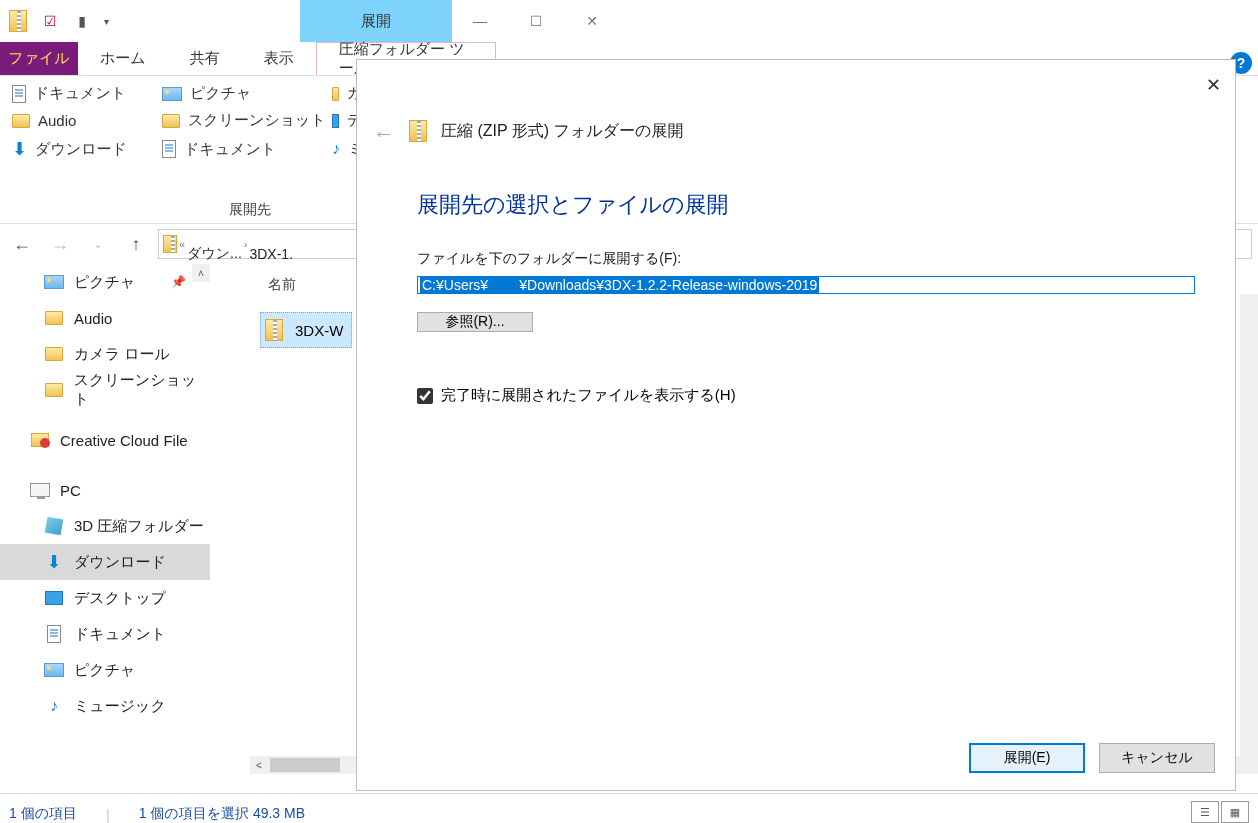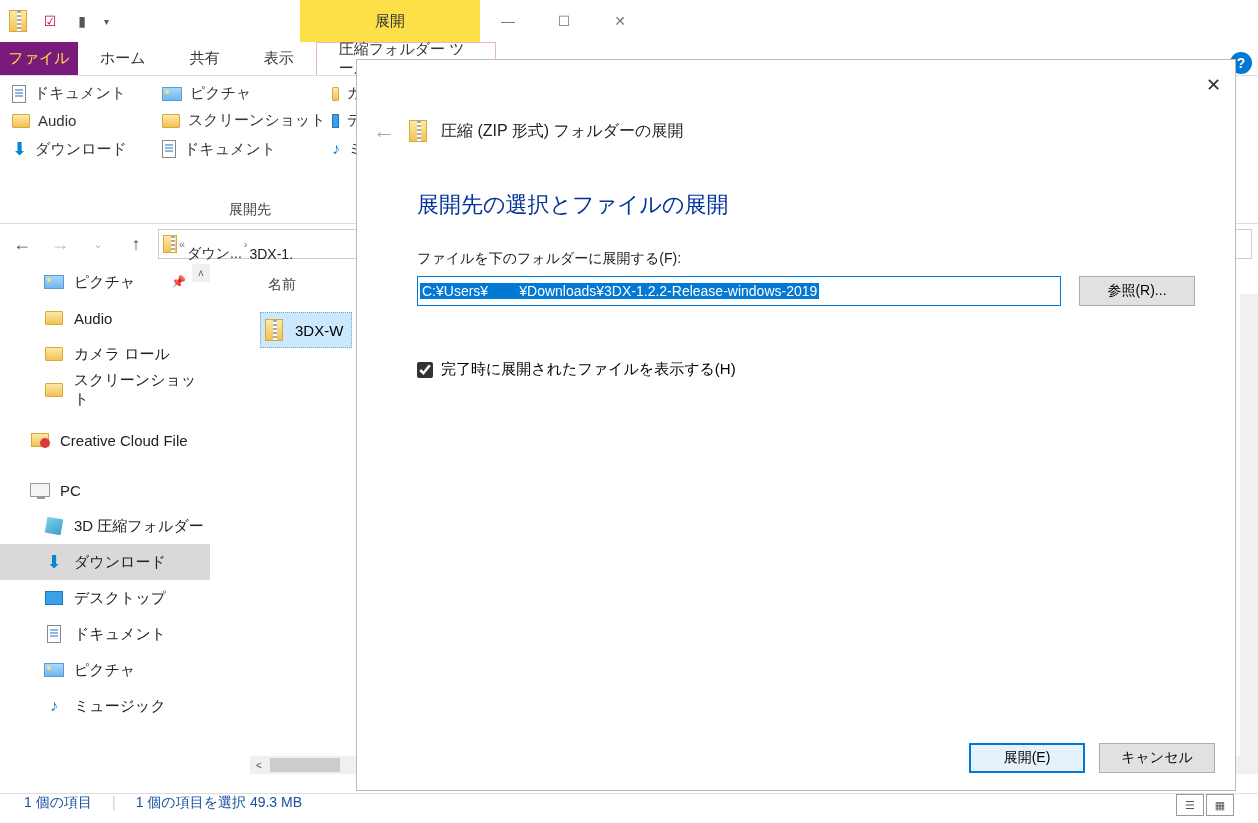--- a/index.html
+++ b/index.html
@@ -3,21 +3,21 @@
 <meta charset="utf-8">
 <style>
   * { box-sizing: border-box; margin: 0; padding: 0; font-family: "Segoe UI", "Meiryo", sans-serif; }
   body { width: 1258px; height: 823px; background: #fff; overflow: hidden; position: relative; font-size: 14px; }
 
   
   .titlebar { height: 42px; display: flex; align-items: stretch; border-bottom: 0; }
   .qat { display: flex; align-items: center; gap: 12px; padding: 0 8px 0 8px; }
   .qat-icon { width: 20px; height: 20px; display: flex; align-items: center; justify-content: center; }
   .qat-dropdown { font-size: 10px; color: #555; }
-  .contextual-tab { width: 180px; background: #fde047; display: flex; align-items: center; justify-content: center; font-size: 15px; color: #333; margin-left: 183px; }
+  .contextual-tab { width: 152px; background: #7dd3fc; display: flex; align-items: center; justify-content: center; font-size: 15px; color: #333; margin-left: 183px; }
   .title-text { flex: 1; padding-left: 20px; color: #888; font-size: 15px; display: flex; align-items: center; }
   .win-controls { display: flex; }
   .win-btn { width: 56px; display: flex; align-items: center; justify-content: center; color: #777; font-size: 14px; }
 
   
   .ribbon-tabs { height: 34px; display: flex; align-items: stretch; border-bottom: 1px solid #ddd; }
   .file-tab { width: 78px; background: #7a1b7c; color: #fde047; display: flex; align-items: center; justify-content: center; font-size: 15px; }
   .rtab { padding: 0 22px; display: flex; align-items: center; font-size: 15px; color: #333; }
   .rtab.context { border-top: 1px solid #e6b5c8; border-left: 1px solid #e6b5c8; border-right: 1px solid #e6b5c8; width: 180px; justify-content: center; }
   .help-icon { position: absolute; right: 6px; top: 52px; width: 22px; height: 22px; border-radius: 50%; background: #0078d4; color: #fff; display: flex; align-items: center; justify-content: center; font-weight: bold; font-size: 14px; }
@@ -51,36 +51,36 @@
 
   .filepane { flex: 1; position: relative; border-left: 0; }
   .file-scrollbar-vert { position: absolute; right: 0; top: 30px; bottom: 18px; width: 18px; background: #f0f0f0; }
   .file-scrollbar-horz { position: absolute; left: 40px; right: 0; bottom: 0; height: 18px; background: #f0f0f0; }
   .file-scrollbar-horz .chevl { position: absolute; left: 0; top: 0; width: 18px; height: 18px; display:flex;align-items:center;justify-content:center;font-size:10px;color:#555; }
   .file-scrollbar-horz .thumb { position: absolute; left: 20px; top: 2px; width: 70px; height: 14px; background: #ccc; }
   .col-header { position: absolute; left: 58px; top: 12px; font-size: 14px; color: #444; }
   .file-row { position: absolute; left: 50px; top: 48px; height: 36px; display: flex; align-items: center; gap: 12px; font-size: 15px; background: #cce8ff; padding: 0 8px 0 4px; border: 1px dotted #7ab; }
 
   
-  .statusbar { position: absolute; left: 0; right: 0; bottom: 0; height: 30px; border-top: 1px solid #ddd; display: flex; align-items: flex-start; padding: 0 24px; font-size: 14px; color: #1a4ea0; gap: 20px; }
+  .statusbar { position: absolute; left: 0; right: 0; bottom: 0; height: 30px; border-top: 1px solid #ddd; display: flex; align-items: flex-end; padding: 0 9px; font-size: 14px; color: #1a4ea0; gap: 29px; }
   .statusbar .sep { color: #ccc; }
   .view-btns { margin-left: auto; display: flex; gap: 2px; }
   .view-btn { width: 28px; height: 22px; border: 1px solid #999; display:flex;align-items:center;justify-content:center;font-size:11px;color:#555; }
 
   
   .dialog { position: absolute; left: 356px; top: 59px; right: 22px; bottom: 32px; background: #fff; border: 1px solid #bbb; display: flex; flex-direction: column; }
   .dialog-close { position: absolute; right: 14px; top: 14px; font-size: 18px; color: #333; }
   .dialog-header { display: flex; align-items: center; gap: 14px; padding: 58px 0 0 16px; }
   .dialog-back { color: #aaa; font-size: 22px; }
   .dialog-title-icon { width: 22px; height: 22px; }
   .dialog-title { font-size: 16px; color: #222; }
   .dialog-heading { color: #003399; font-size: 22px; padding: 46px 0 0 60px; }
   .dialog-body { padding: 30px 40px 0 60px; }
   .field-label { font-size: 14px; color: #222; margin-bottom: 8px; }
-  .path-row { display: flex; gap: 18px; align-items: stretch; }
+  .path-row { display: flex; gap: 18px; align-items: stretch; flex-direction: column; }
   .path-input-wrap { flex: 1; height: 30px; border: 1px solid #0078d4; background: #fff; display: flex; align-items: center; padding: 0 2px; }
   .path-highlight { background: #0078d4; color: #fff; padding: 0 2px; font-size: 14px; white-space: pre; }
   .browse-btn { width: 116px; border: 1px solid #adadad; background: #e1e1e1; font-size: 14px; display:flex;align-items:center;justify-content:center; }
   .check-row { margin-top: 54px; display: flex; align-items: center; gap: 8px; font-size: 15px; }
   .check-row input { width: 16px; height: 16px; accent-color: #333; }
   .dialog-footer { margin-top: auto; height: 64px; display: flex; justify-content: flex-end; align-items: center; gap: 14px; padding-right: 20px; }
   .dlg-btn { width: 116px; height: 30px; border: 1px solid #adadad; background: #e1e1e1; font-size: 14px; display:flex;align-items:center;justify-content:center; }
   .dlg-btn.primary { border: 2px solid #0078d4; background: #e5f1fb; }
 
   

